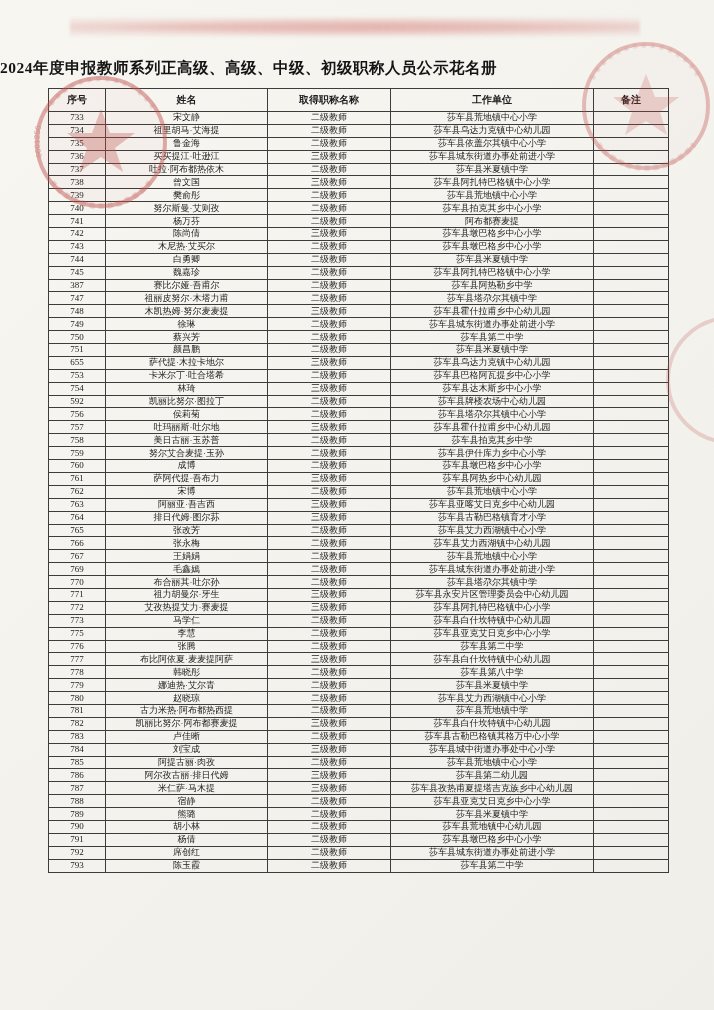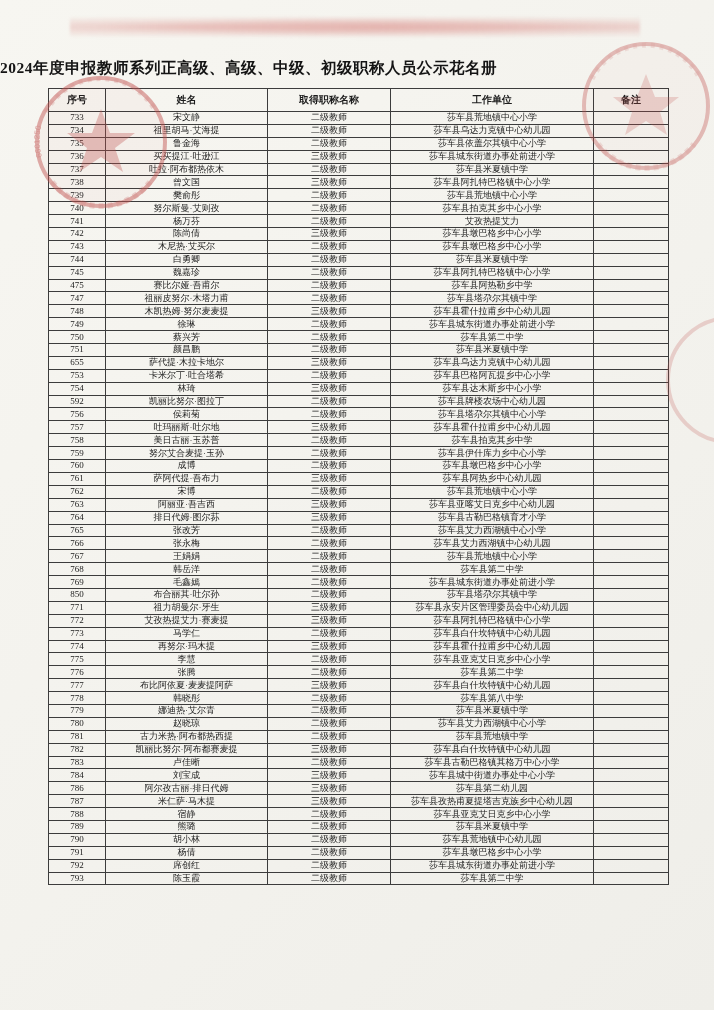--- a/index.html
+++ b/index.html
@@ -148,21 +148,21 @@
           <td>740</td>
           <td>努尔斯曼·艾则孜</td>
           <td>二级教师</td>
           <td>莎车县拍克其乡中心小学</td>
           <td></td>
         </tr>
         <tr>
           <td>741</td>
           <td>杨万芬</td>
           <td>二级教师</td>
-          <td>艾孜热提艾力</td>
+          <td>阿布都赛麦提</td>
           <td></td>
         </tr>
         <tr>
           <td>742</td>
           <td>陈尚倩</td>
           <td>三级教师</td>
           <td>莎车县墩巴格乡中心小学</td>
           <td></td>
         </tr>
         <tr>
@@ -180,21 +180,21 @@
           <td></td>
         </tr>
         <tr>
           <td>745</td>
           <td>魏嘉珍</td>
           <td>二级教师</td>
           <td>莎车县阿扎特巴格镇中心小学</td>
           <td></td>
         </tr>
         <tr>
-          <td>475</td>
+          <td>387</td>
           <td>赛比尔娅·吾甫尔</td>
           <td>二级教师</td>
           <td>莎车县阿热勒乡中学</td>
           <td></td>
         </tr>
         <tr>
           <td>747</td>
           <td>祖丽皮努尔·木塔力甫</td>
           <td>二级教师</td>
           <td>莎车县塔尕尔其镇中学</td>
@@ -334,35 +334,28 @@
           <td></td>
         </tr>
         <tr>
           <td>767</td>
           <td>王娟娟</td>
           <td>二级教师</td>
           <td>莎车县荒地镇中心小学</td>
           <td></td>
         </tr>
         <tr>
-          <td>768</td>
-          <td>韩岳洋</td>
-          <td>二级教师</td>
-          <td>莎车县第二中学</td>
-          <td></td>
-        </tr>
-        <tr>
           <td>769</td>
           <td>毛鑫嫣</td>
           <td>二级教师</td>
           <td>莎车县城东街道办事处前进小学</td>
           <td></td>
         </tr>
         <tr>
-          <td>850</td>
+          <td>770</td>
           <td>布合丽其·吐尔孙</td>
           <td>二级教师</td>
           <td>莎车县塔尕尔其镇中学</td>
           <td></td>
         </tr>
         <tr>
           <td>771</td>
           <td>祖力胡曼尔·牙生</td>
           <td>三级教师</td>
           <td>莎车县永安片区管理委员会中心幼儿园</td>
@@ -376,27 +369,20 @@
           <td></td>
         </tr>
         <tr>
           <td>773</td>
           <td>马学仁</td>
           <td>二级教师</td>
           <td>莎车县白什坎特镇中心幼儿园</td>
           <td></td>
         </tr>
         <tr>
-          <td>774</td>
-          <td>再努尔·玛木提</td>
-          <td>三级教师</td>
-          <td>莎车县霍什拉甫乡中心幼儿园</td>
-          <td></td>
-        </tr>
-        <tr>
           <td>775</td>
           <td>李慧</td>
           <td>二级教师</td>
           <td>莎车县亚克艾日克乡中心小学</td>
           <td></td>
         </tr>
         <tr>
           <td>776</td>
           <td>张腾</td>
           <td>二级教师</td>
@@ -450,20 +436,27 @@
           <td>卢佳晰</td>
           <td>二级教师</td>
           <td>莎车县古勒巴格镇其格万中心小学</td>
           <td></td>
         </tr>
         <tr>
           <td>784</td>
           <td>刘宝成</td>
           <td>三级教师</td>
           <td>莎车县城中街道办事处中心小学</td>
+          <td></td>
+        </tr>
+        <tr>
+          <td>785</td>
+          <td>阿提古丽·肉孜</td>
+          <td>二级教师</td>
+          <td>莎车县荒地镇中心小学</td>
           <td></td>
         </tr>
         <tr>
           <td>786</td>
           <td>阿尔孜古丽·排日代姆</td>
           <td>三级教师</td>
           <td>莎车县第二幼儿园</td>
           <td></td>
         </tr>
         <tr>

